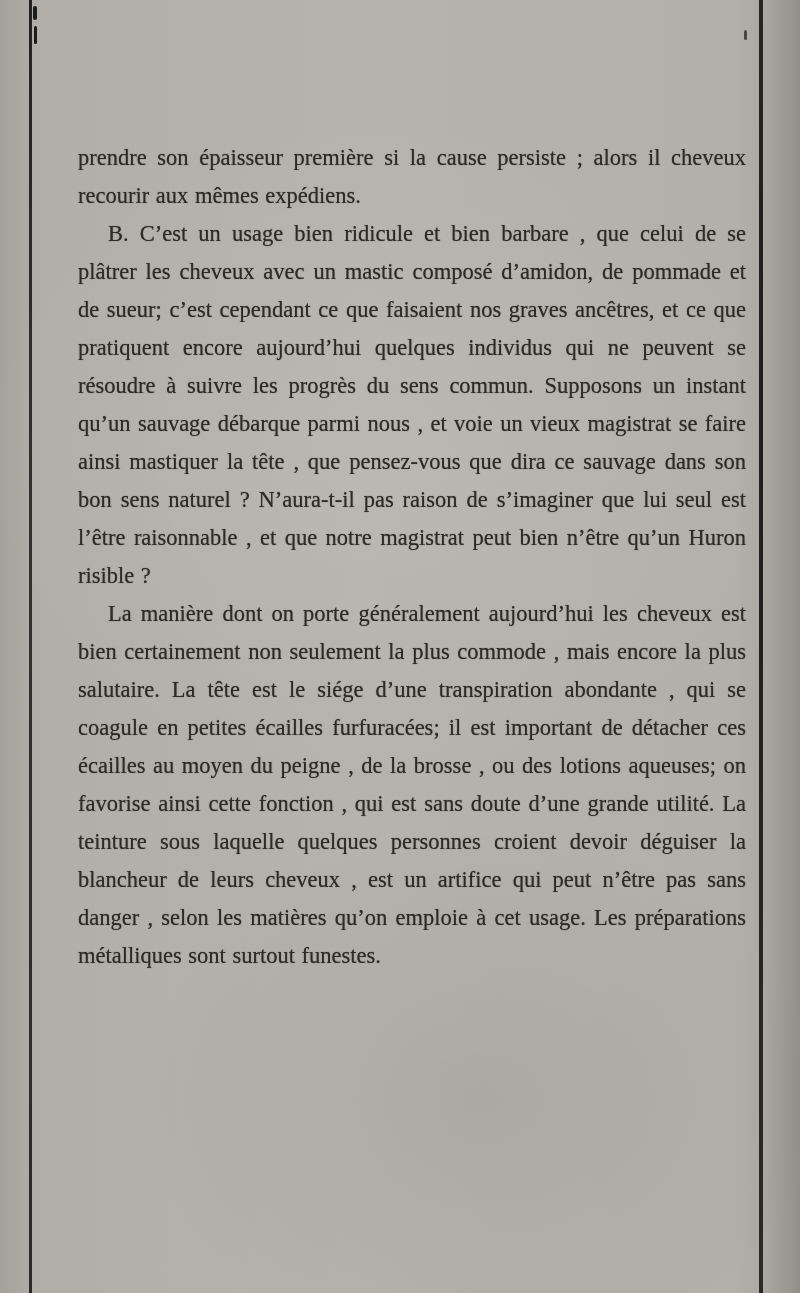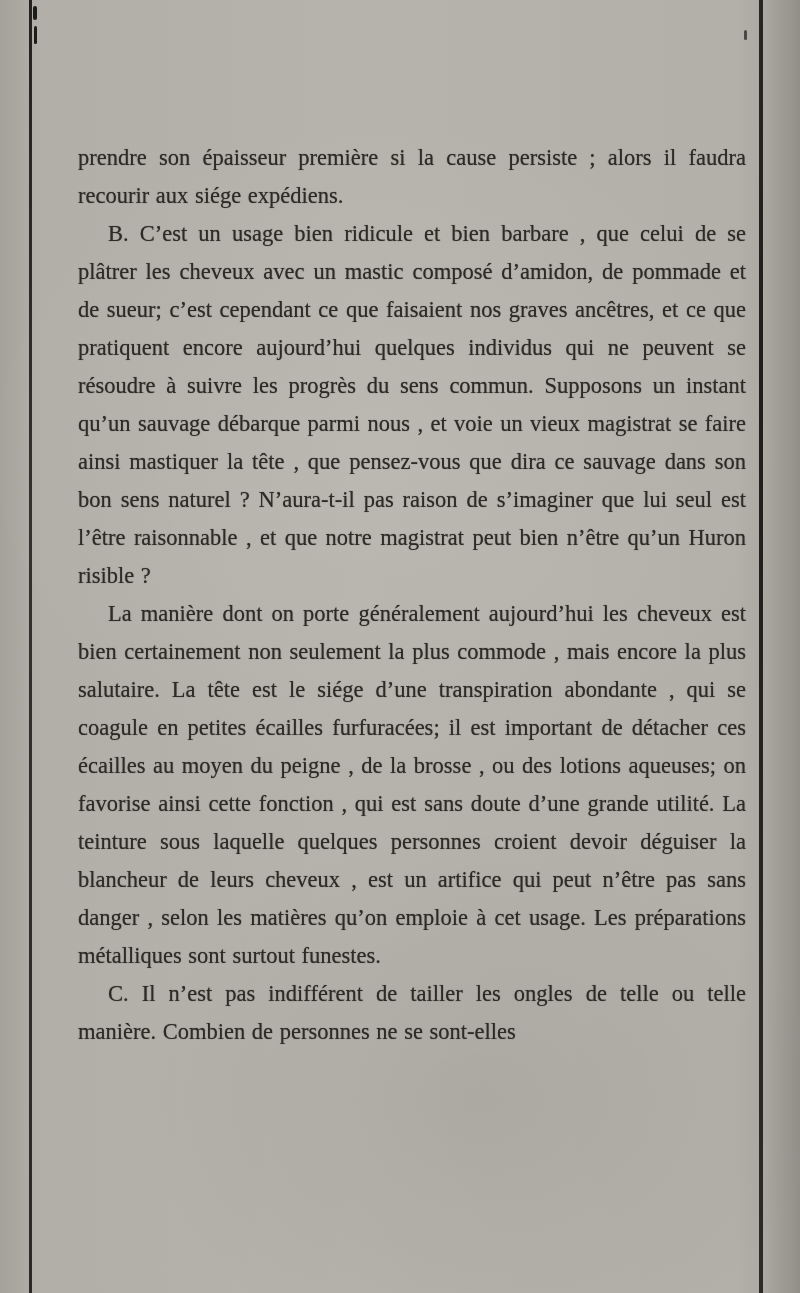--- a/index.html
+++ b/index.html
@@ -105,19 +105,18 @@
 
   <div class="edge-line-left"></div>
   <div class="edge-line-right"></div>
   <div class="edge-shadow-right"></div>
   <div class="artifact artifact-1"></div>
   <div class="artifact artifact-2"></div>
   <div class="artifact artifact-3"></div>
 
 
   <div class="body-text">
-    <p class="noindent">prendre son épaisseur première si la cause persiste ; alors il faudra recourir aux siége expédiens.</p>
+    <p class="noindent">prendre son épaisseur première si la cause persiste ; alors il cheveux recourir aux mêmes expédiens.</p>
     <p class="indent">B. C’est un usage bien ridicule et bien barbare , que celui de se plâtrer les cheveux avec un mastic composé d’amidon, de pommade et de sueur; c’est cependant ce que faisaient nos graves ancêtres, et ce que pratiquent encore aujourd’hui quelques individus qui ne peuvent se résoudre à suivre les progrès du sens commun. Supposons un instant qu’un sauvage débarque parmi nous , et voie un vieux magistrat se faire ainsi mastiquer la tête , que pensez-vous que dira ce sauvage dans son bon sens naturel ? N’aura-t-il pas raison de s’imaginer que lui seul est l’être raisonnable , et que notre magistrat peut bien n’être qu’un Huron risible ?</p>
     <p class="indent">La manière dont on porte généralement aujourd’hui les cheveux est bien certainement non seulement la plus commode , mais encore la plus salutaire. La tête est le siége d’une transpiration abondante , qui se coagule en petites écailles furfuracées; il est important de détacher ces écailles au moyen du peigne , de la brosse , ou des lotions aqueuses; on favorise ainsi cette fonction , qui est sans doute d’une grande utilité. La teinture sous laquelle quelques personnes croient devoir déguiser la blancheur de leurs cheveux , est un artifice qui peut n’être pas sans danger , selon les matières qu’on emploie à cet usage. Les préparations métalliques sont surtout funestes.</p>
-    <p class="indent">C. Il n’est pas indifférent de tailler les ongles de telle ou telle manière. Combien de personnes ne se sont-elles</p>
   </div>
 
 </div>
 
 </body></html>

